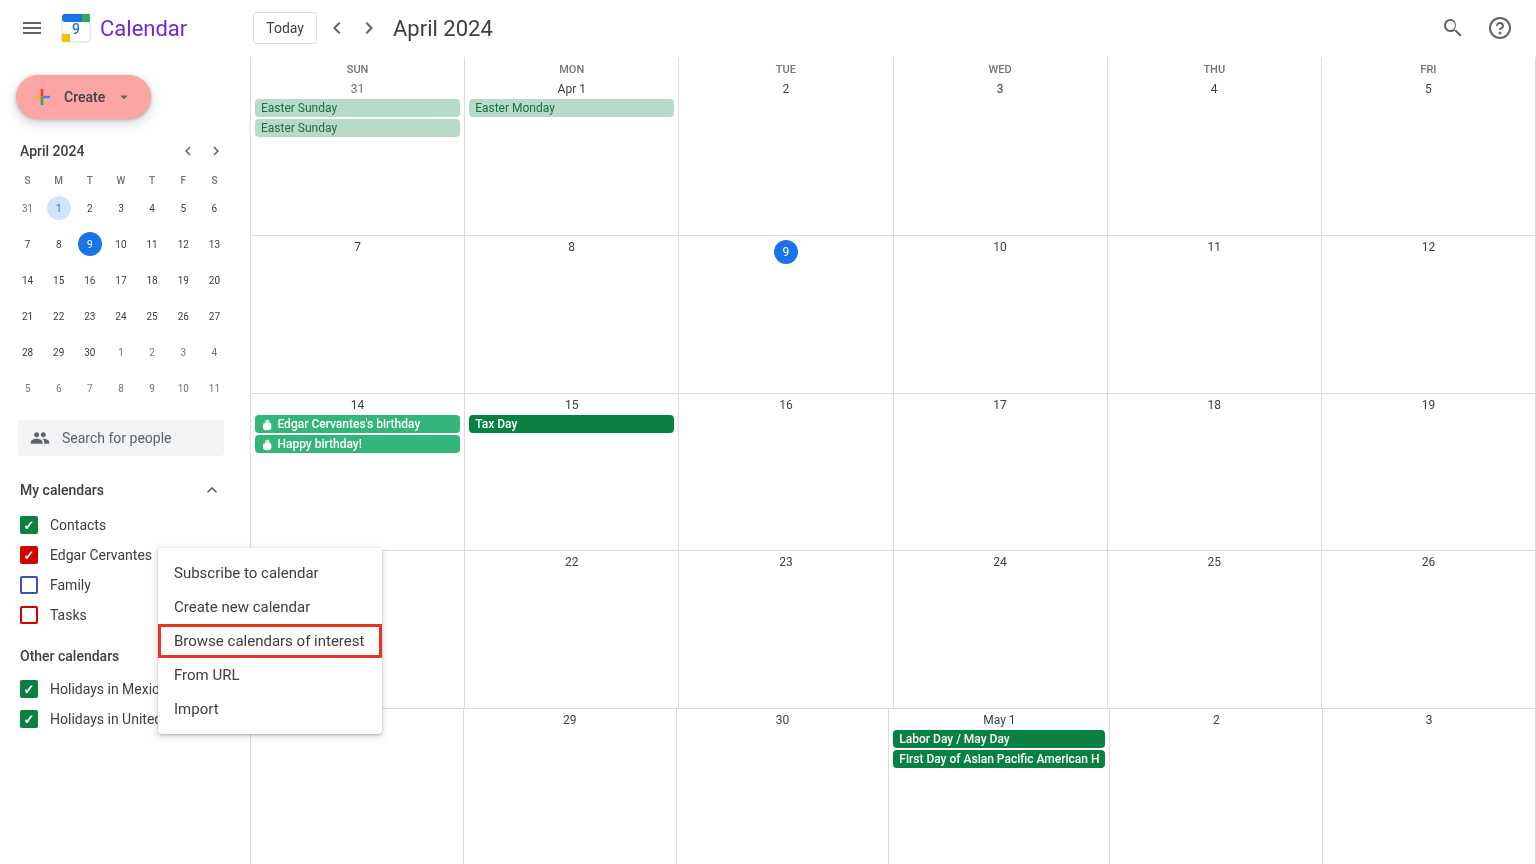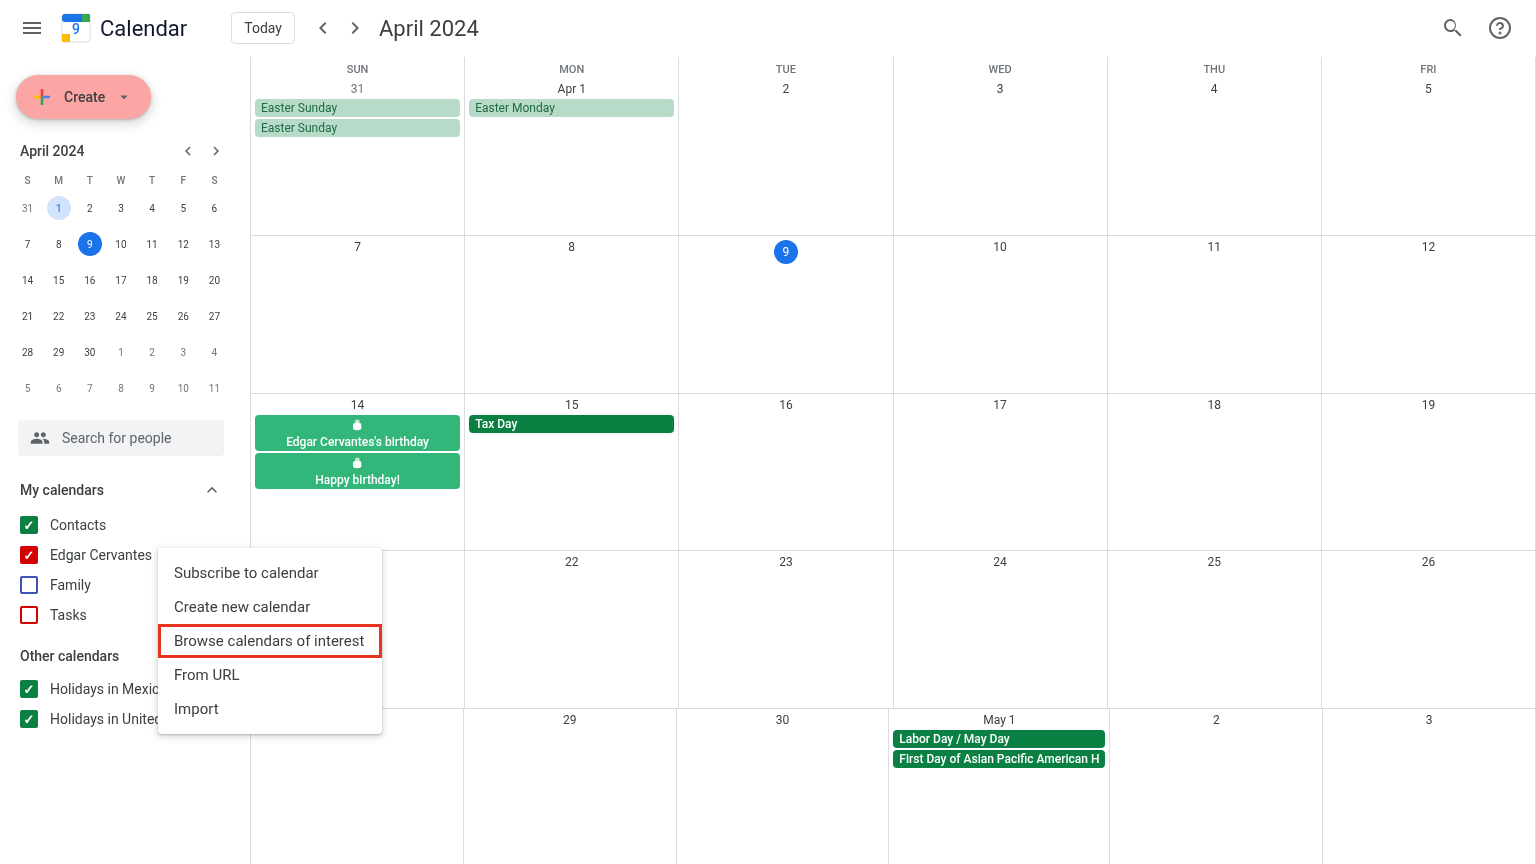--- a/index.html
+++ b/index.html
@@ -2,22 +2,22 @@
 <html><head>
 <meta charset="utf-8">
 <style>
 * { margin: 0; padding: 0; box-sizing: border-box; font-family: 'Google Sans', Roboto, Arial, sans-serif; }
 body { background: #fff; color: #3c4043; overflow: hidden; }
 
 
 .header { height: 57px; display: flex; align-items: center; padding: 0 8px; border-bottom: 1px solid transparent; }
 .menu-btn { width: 48px; height: 48px; display: flex; align-items: center; justify-content: center; border-radius: 50%; cursor: pointer; }
 .logo { width: 40px; height: 40px; display: flex; align-items: center; justify-content: center; margin-right: 4px; }
-.app-title { font-size: 22px; color: #0f172a; font-weight: 400; margin-right: 44px; }
-.today-btn { border: 1px solid #dadce0; border-radius: 4px; padding: 7px 12px; font-size: 14px; color: #3c4043; background: #fff; cursor: pointer; margin-right: 12px; }
+.app-title { font-size: 22px; color: #6d28d9; font-weight: 400; margin-right: 66px; }
+.today-btn { border: 1px solid #dadce0; border-radius: 4px; padding: 7px 12px; font-size: 14px; color: #3c4043; background: #fff; cursor: pointer; margin-right: 4px; }
 .nav-arrow { width: 32px; height: 32px; display: flex; align-items: center; justify-content: center; border-radius: 50%; cursor: pointer; color: #5f6368; }
 .current-month { font-size: 22px; color: #3c4043; margin-left: 8px; }
 .header-right { margin-left: auto; display: flex; align-items: center; gap: 8px; padding-right: 8px; }
 .header-icon-btn { width: 40px; height: 40px; display: flex; align-items: center; justify-content: center; border-radius: 50%; cursor: pointer; color: #5f6368; }
 
 
 .main-container { display: flex; height: calc(864px - 57px); }
 .sidebar { width: 250px; padding: 12px 20px 0 12px; flex-shrink: 0; }
 
 
@@ -59,21 +59,21 @@
 .week:first-child { border-top: none; }
 .day-cell { border-right: 1px solid #dadce0; position: relative; padding-top: 2px; }
 .day-num { text-align: center; font-size: 12px; color: #3c4043; padding: 2px 0; }
 .day-num.other { color: #70757a; }
 .day-num .today-circle { display: inline-flex; width: 24px; height: 24px; background: #1a73e8; color: #fff; border-radius: 50%; align-items: center; justify-content: center; }
 
 
 .event { font-size: 12px; padding: 2px 6px; border-radius: 4px; margin: 1px 4px 2px 4px; color: #fff; white-space: nowrap; overflow: hidden; text-overflow: ellipsis; cursor: pointer; font-weight: 500; display: flex; align-items: center; gap: 4px; }
 .ev-light { background: #b8dbc9; color: #1e6b45; font-weight: 400; }
 .ev-green { background: #0b8043; }
-.ev-brightgreen { background: #33b679; flex-direction: column; }
+.ev-brightgreen { background: #33b679; }
 .birthday-icon::before { content: '🎂'; font-size: 10px; filter: grayscale(1) brightness(3); }
 
 
 .popup { position: absolute; background: #fff; border-radius: 4px; box-shadow: 0 2px 6px 2px rgba(60,64,67,.15), 0 1px 2px rgba(60,64,67,.3); padding: 8px 0; z-index: 100; min-width: 224px; }
 .popup-item { padding: 8px 16px; font-size: 15px; color: #3c4043; cursor: pointer; }
 .popup-item.highlighted { outline: 3px solid #e8331f; outline-offset: -3px; }
 
 svg { display: block; }
 </style>
 </head>

